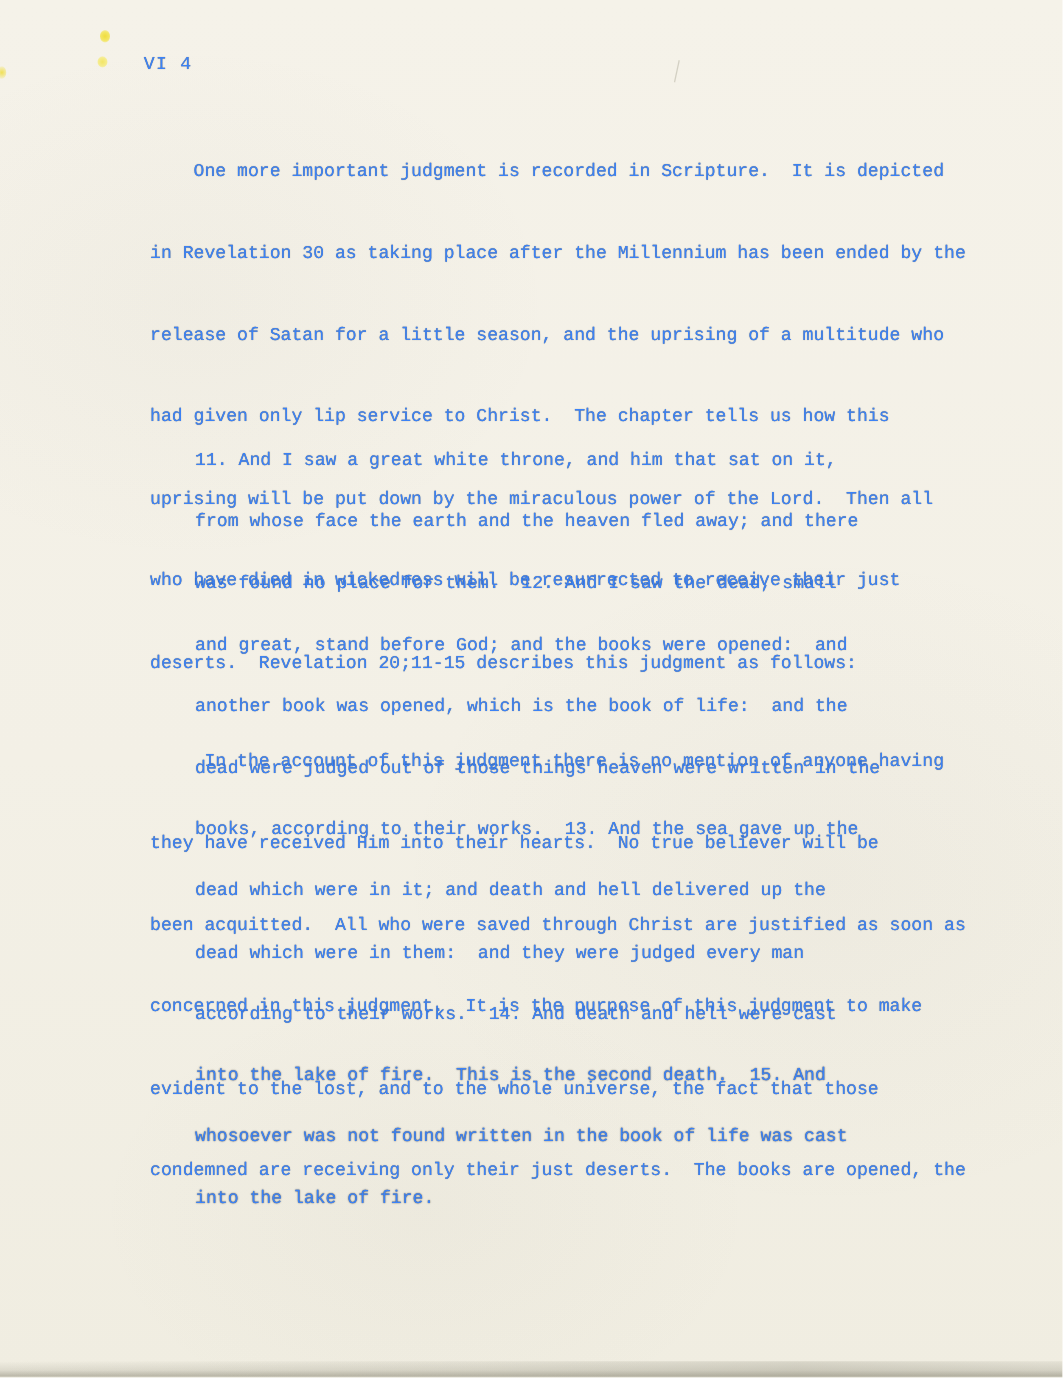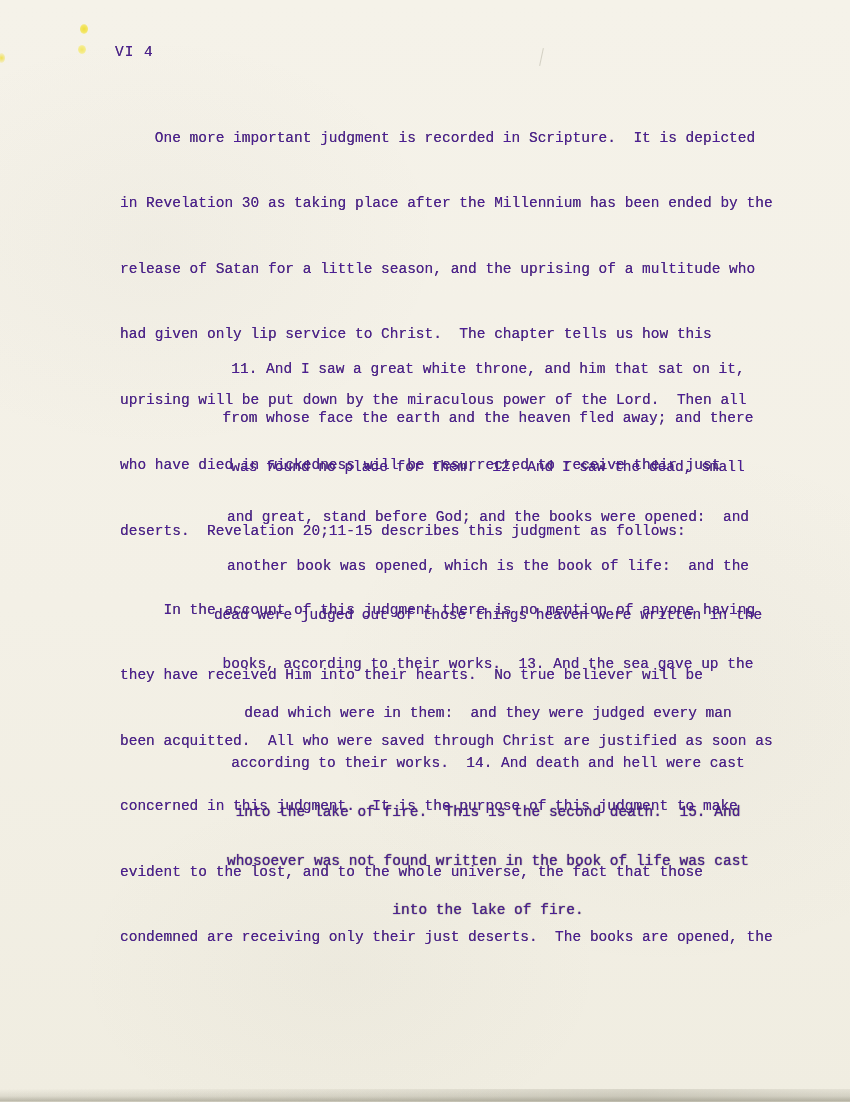--- a/index.html
+++ b/index.html
@@ -16,44 +16,43 @@
       radial-gradient(ellipse 420px 300px at 18% 22%, rgba(120,115,95,0.035), transparent 70%),
       radial-gradient(ellipse 500px 380px at 78% 64%, rgba(120,115,95,0.04), transparent 70%),
       radial-gradient(ellipse 380px 260px at 40% 88%, rgba(120,115,95,0.035), transparent 70%),
       linear-gradient(to bottom, #f5f2e9 0%, #f3f0e6 55%, #f0ede1 100%);
   }
   .page {
     position: absolute;
     inset: 0;
   }
   .ink {
-    color: #4c1d95;
+    color: #3b82f6;
     text-shadow: 0 0 0.6px rgba(48,45,38,0.75);
     font-size: 14.5px;
     white-space: pre;
   }
   .header-label {
     position: absolute;
     left: 115px;
     top: 44px;
     letter-spacing: 1px;
   }
   .para1 {
     position: absolute;
     left: 120px;
     top: 90px;
     width: 710px;
   }
   .para1 .bline { line-height: 33.45px; }
   .quote {
     position: absolute;
-    left: 168px;
+    left: 156px;
     top: 329px;
     width: 640px;
-    text-align: center;
   }
   .quote .qline { line-height: 17.2px; }
   .quote .qdark { text-shadow: 0 0 1.1px rgba(40,37,30,0.95); }
   .para2 {
     position: absolute;
     left: 120px;
     top: 562px;
     width: 710px;
   }
   .para2 .bline { line-height: 33.45px; }
@@ -114,20 +113,21 @@
   </div>
 
   <div class="quote ink">
     <div class="qline">11. And I saw a great white throne, and him that sat on it,</div>
     <div class="qline">from whose face the earth and the heaven fled away; and there</div>
     <div class="qline">was found no place for them.  12. And I saw the dead, small</div>
     <div class="qline">and great, stand before God; and the books were opened:  and</div>
     <div class="qline">another book was opened, which is the book of life:  and the</div>
     <div class="qline">dead were judged out of those things heaven were written in the</div>
     <div class="qline">books, according to their works.  13. And the sea gave up the</div>
+    <div class="qline">dead which were in it; and death and hell delivered up the</div>
     <div class="qline">dead which were in them:  and they were judged every man</div>
     <div class="qline">according to their works.  14. And death and hell were cast</div>
     <div class="qline qdark">into the lake of fire.  This is the second death.  15. And</div>
     <div class="qline qdark">whosoever was not found written in the book of life was cast</div>
     <div class="qline qdark">into the lake of fire.</div>
   </div>
 
   <div class="para2 ink">
     <div class="bline">     In the account of this judgment there is no mention of anyone having</div>
     <div class="bline">they have received Him into their hearts.  No true believer will be</div>

